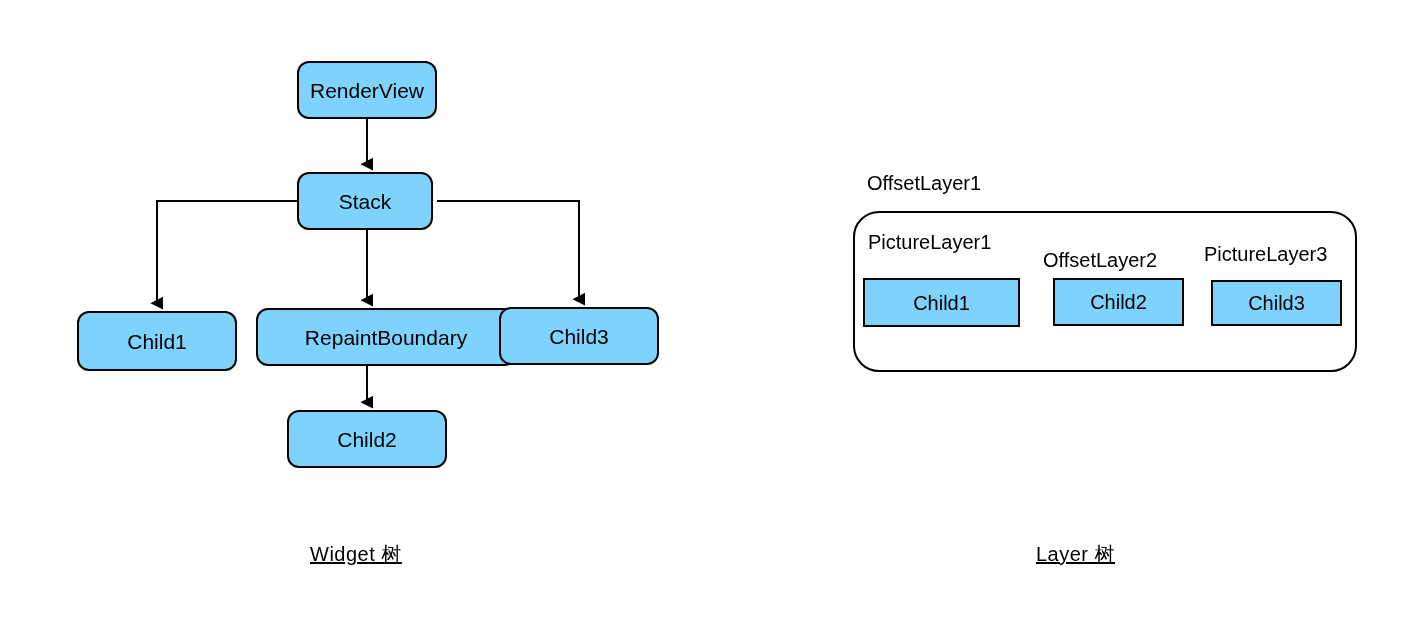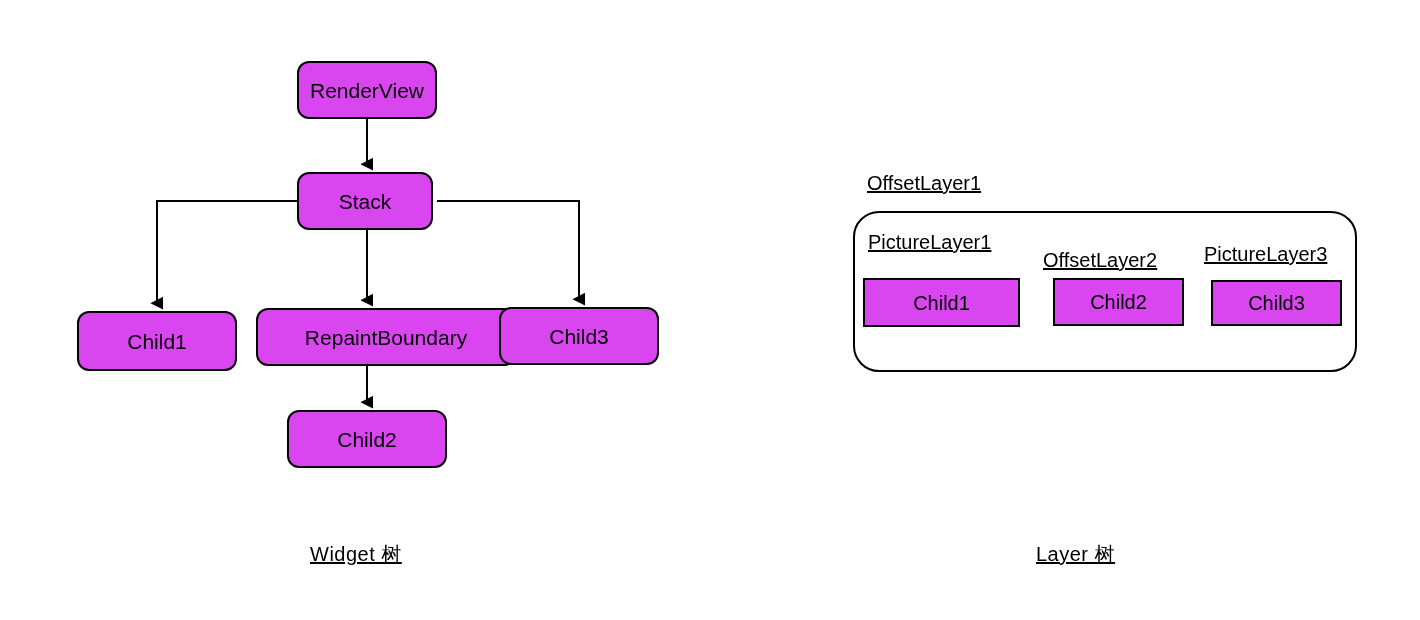--- a/index.html
+++ b/index.html
@@ -19,21 +19,21 @@
     position: absolute;
     left: 0;
     top: 0;
     width: 1420px;
     height: 620px;
   }
   .node {
     position: absolute;
     box-sizing: border-box;
     border: 2px solid #000000;
-    background: #d946ef;
+    background: #7dd3fc;
     display: flex;
     align-items: center;
     justify-content: center;
     font-size: 21px;
     line-height: 1;
     color: #000000;
     white-space: nowrap;
   }
   .node.rounded { border-radius: 12px; }
   .node.sharp   { border-radius: 0; }
@@ -44,21 +44,20 @@
     border: 2px solid #000000;
     border-radius: 26px;
     background: #ffffff;
   }
   .layer-label {
     position: absolute;
     font-size: 20px;
     line-height: 1;
     color: #000000;
     white-space: nowrap;
-    text-decoration: underline;
   }
   .caption {
     position: absolute;
     font-size: 20px;
     line-height: 1;
     color: #000000;
     white-space: nowrap;
     letter-spacing: 0.5px;
     text-decoration: underline;
   }

